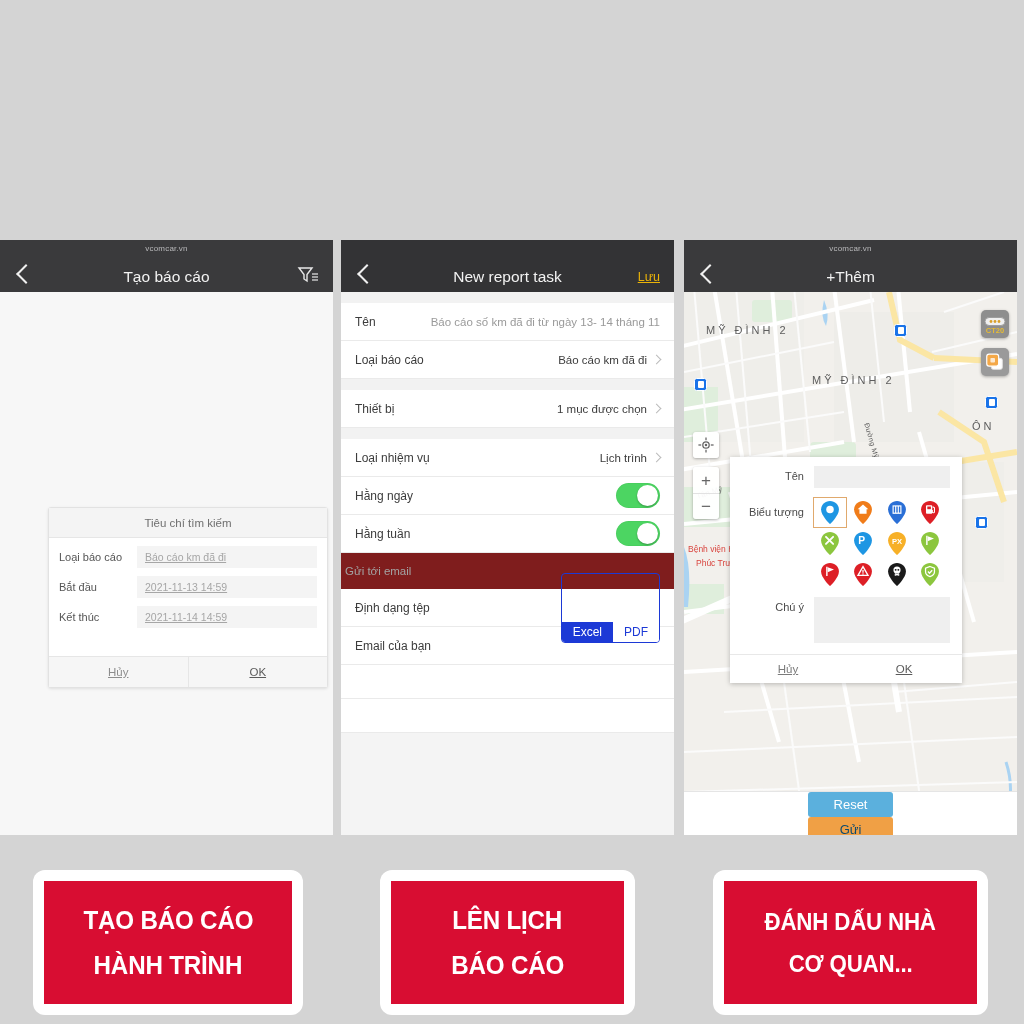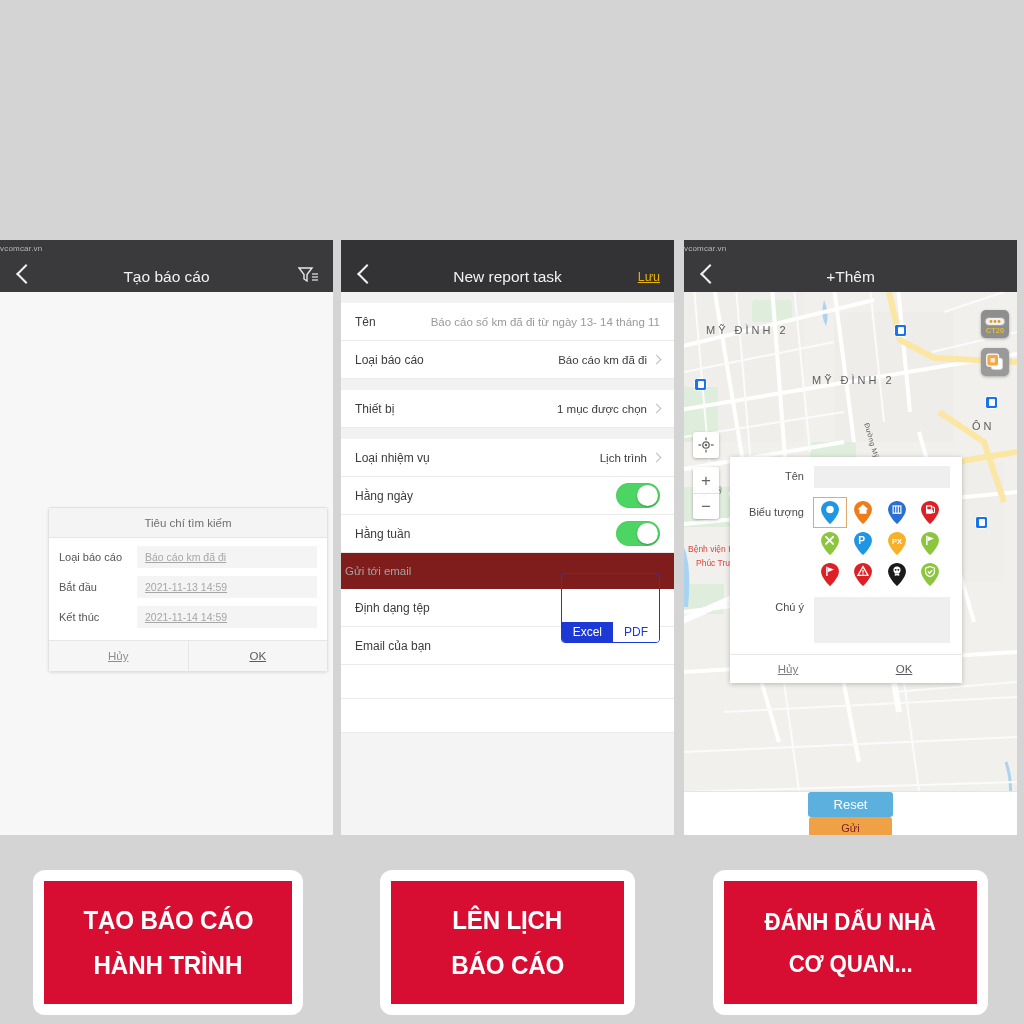--- a/index.html
+++ b/index.html
@@ -40,21 +40,21 @@
   #panel3 { left: 684px; width: 333px; }
 
   .navbar {
     position: relative; height: 52px; background: #3a3a3c; width: 100%;
     display: flex; align-items: flex-end; justify-content: center;
     padding-bottom: 6px;
   }
   #panel2 .navbar { background: #333335; }
   .status-domain {
     position: absolute; top: 4px; left: 0; right: 0;
-    text-align: left;
+    text-align: center;
     color: #b9b9bb; font-size: 8px; letter-spacing: .2px;
   }
   .nav-title { color: #f2f2f2; font-size: 15.5px; }
   .nav-back {
     position: absolute; left: 16px; bottom: 7px;
     width: 15px; height: 22px;
   }
   .nav-back:before {
     content: ""; position: absolute; left: 3px; top: 4px;
     width: 12px; height: 12px;
@@ -77,21 +77,21 @@
     box-shadow: 0 1px 3px rgba(0,0,0,.10);
   }
   .dlg-head {
     height: 30px; background: #f4f4f4;
     border-bottom: 1px solid #e6e6e6;
     display: flex; align-items: center; justify-content: center;
     font-size: 11.5px; color: #6f6f6f;
   }
   .dlg-rows { padding: 8px 10px 10px 10px; }
   .dlg-row { display: flex; align-items: center; margin-bottom: 8px; }
-  .dlg-row:last-child { margin-bottom: 2px; }
+  .dlg-row:last-child { margin-bottom: 18px; }
   .dlg-label { width: 78px; font-size: 11px; color: #555; }
   .dlg-field {
     flex: 1; background: #f4f4f4; height: 22px;
     display: flex; align-items: center; padding-left: 8px;
     font-size: 10.5px; color: #a6a6a6; text-decoration: underline;
   }
   .dlg-foot { display: flex; border-top: 1px solid #e6e6e6; background: #f6f6f6; }
   .dlg-btn {
     flex: 1; height: 30px; display: flex; align-items: center; justify-content: center;
     font-size: 11.5px; color: #8d8d8d; text-decoration: underline;
@@ -219,21 +219,21 @@
     background: #fff; display: flex; align-items: center;
     justify-content: space-between; padding: 0 22px;
     border-top: 1px solid #e5e5e5;
     flex-direction: column;
   }
   .btn-reset {
     background: #5bb0dd; color: #fff; font-size: 13px;
     padding: 5px 26px; border-radius: 3px;
   }
   .btn-send {
-    background: #f0a045; color: #7f1d1d; font-size: 11px;
+    background: #f0a045; color: #0c4a6e; font-size: 13px;
     padding: 5px 32px; border-radius: 3px;
   }
 
   
   .chip {
     position: absolute; top: 870px; height: 145px;
     background: #fff; border-radius: 12px;
     padding: 11px;
   }
   #chip1 { left: 33px;  width: 270px; }

